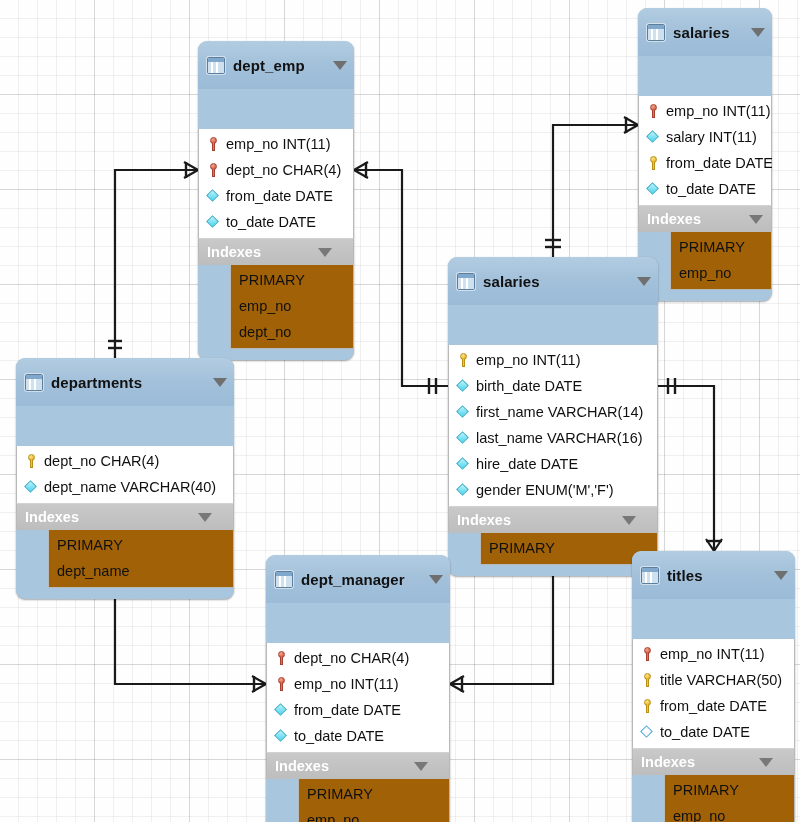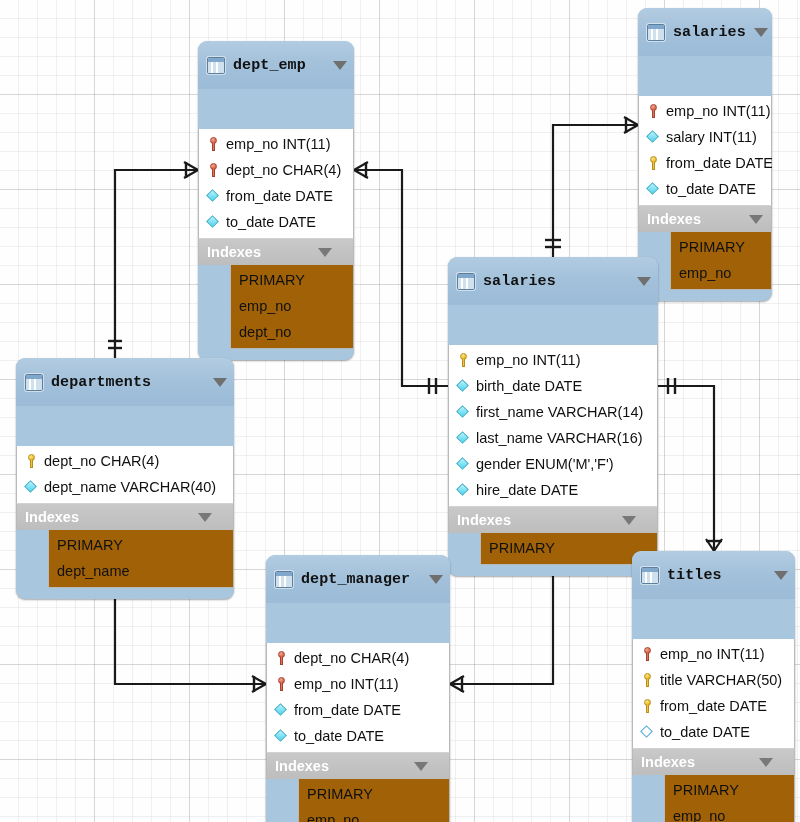--- a/index.html
+++ b/index.html
@@ -30,21 +30,21 @@
     background:#a8c6de;
     box-shadow:0 1px 2px rgba(0,0,0,0.35);
     overflow:hidden;
     padding-bottom:11px;
   }
   .tbl-hdr{
     height:48px;
     display:flex;align-items:center;
     background:linear-gradient(to bottom,#b2cce1 0%, #a2c0da 52%, #9bbbd7 100%);
     padding:0 7px 0 9px;
-    border-top-left-radius:9px;border-top-right-radius:9px;font-family:Liberation Mono, monospace;
+    border-top-left-radius:9px;border-top-right-radius:9px;
   }
   .tbl-ico{
     width:16px;height:15px;flex:0 0 auto;margin-right:8px;
     border:1px solid #5d7f9c;border-radius:2px;background:#ffffff;
     position:relative;overflow:hidden;
     box-shadow:0 0 0 1px rgba(255,255,255,0.5);
   }
   .tbl-ico::before{
     content:"";position:absolute;left:0;top:0;right:0;height:4px;background:#7fa8cc;
   }
@@ -276,25 +276,25 @@
         <div class="col">
           <span class="gly dia"></span>
           <span class="col-txt">first_name VARCHAR(14)</span>
         </div>
         <div class="col">
           <span class="gly dia"></span>
           <span class="col-txt">last_name VARCHAR(16)</span>
         </div>
         <div class="col">
           <span class="gly dia"></span>
+          <span class="col-txt">hire_date DATE</span>
+        </div>
+        <div class="col">
+          <span class="gly dia"></span>
           <span class="col-txt">gender ENUM('M','F')</span>
-        </div>
-        <div class="col">
-          <span class="gly dia"></span>
-          <span class="col-txt">hire_date DATE</span>
         </div>
       </div>
       <div class="idx-hdr">
         <span class="lbl">Indexes</span>
         <span class="caret light"></span>
       </div>
       <div class="idx-list">
         <div class="idx">PRIMARY</div>
       </div>
     </div>

